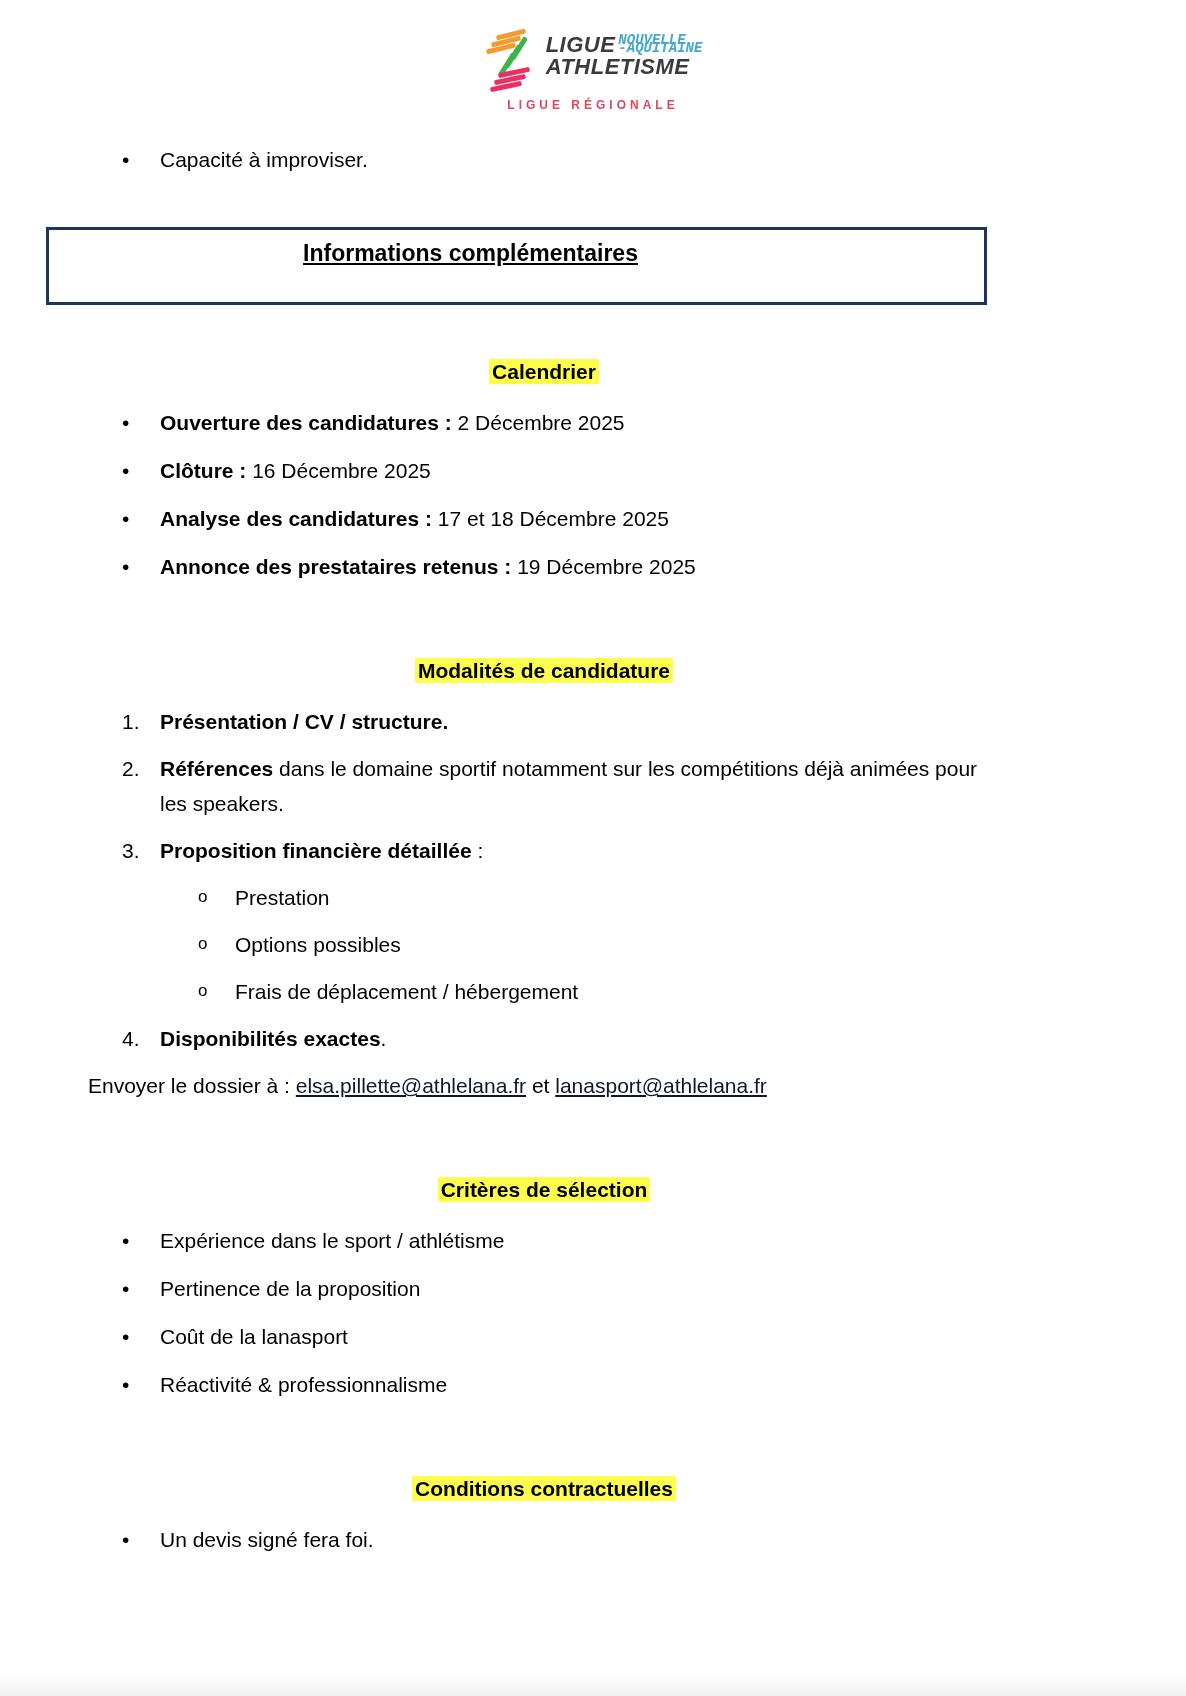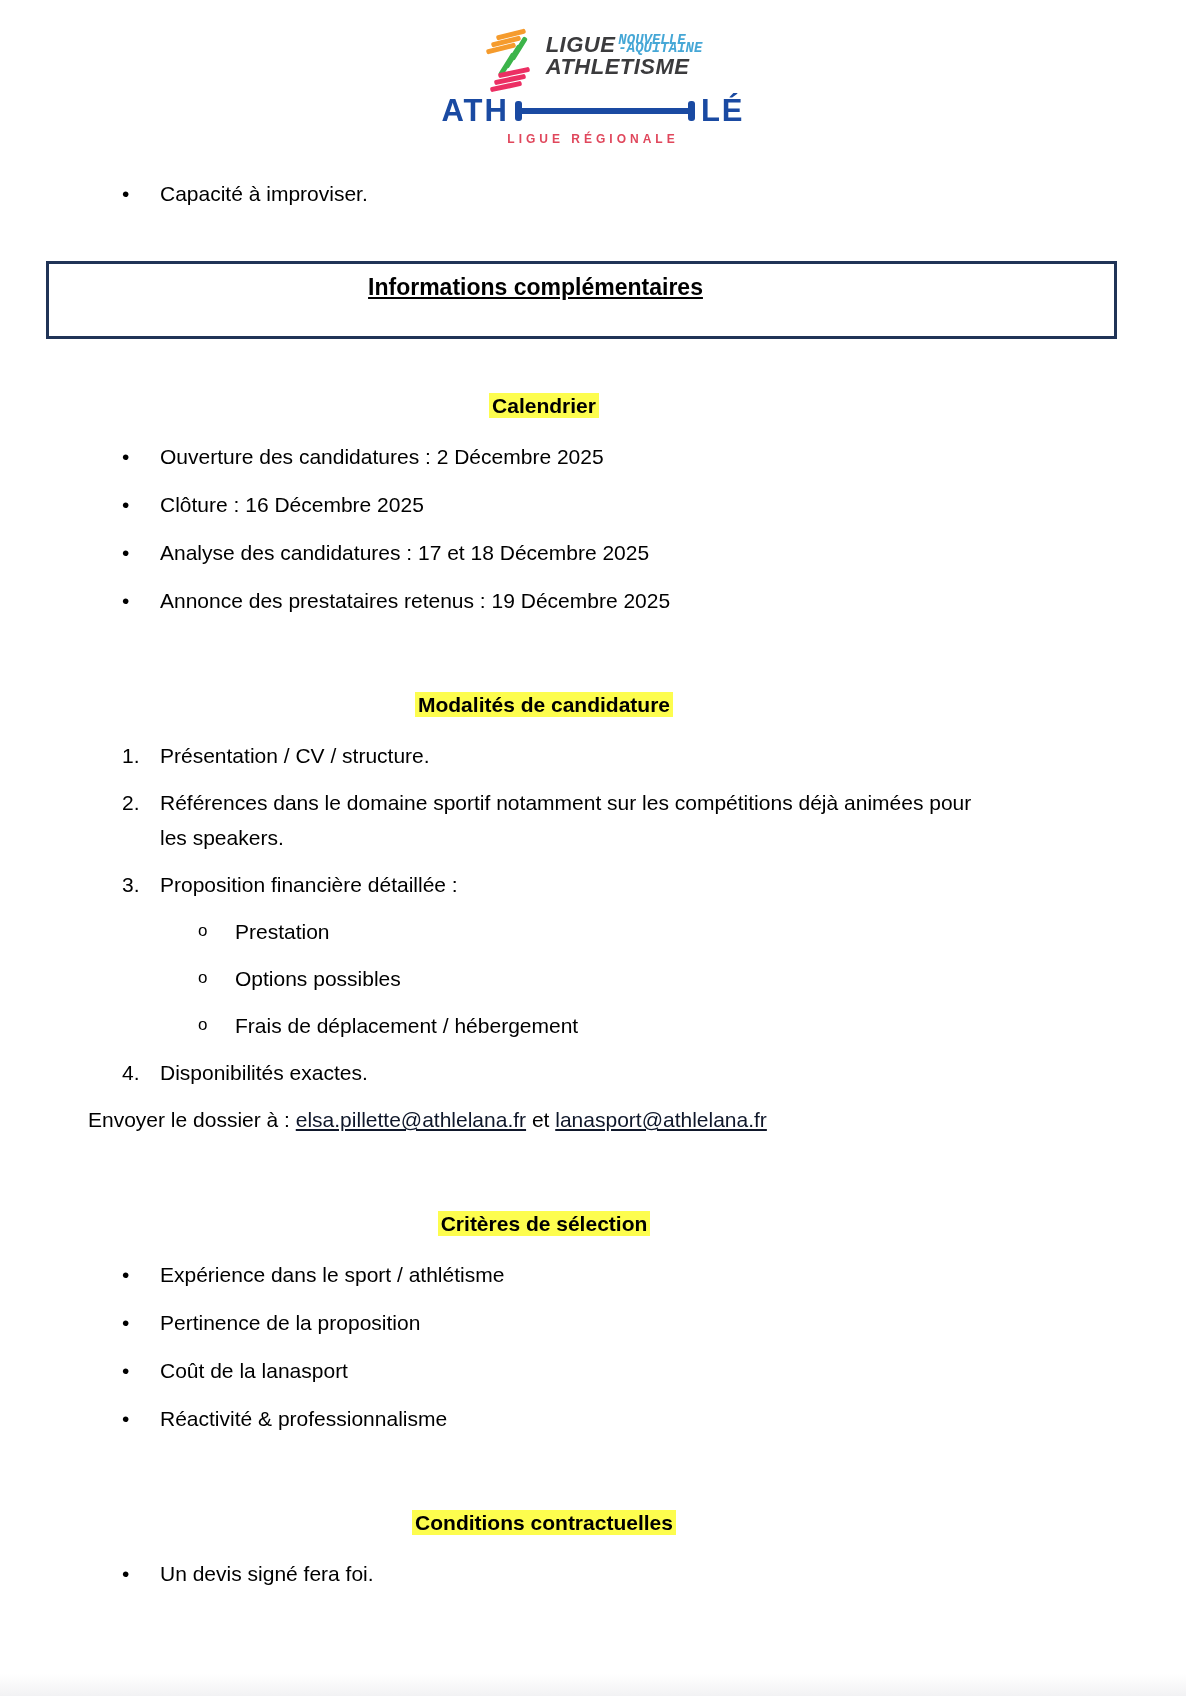--- a/index.html
+++ b/index.html
@@ -52,27 +52,27 @@
   
   .content { margin-left: 88px; width: 912px; }
   .para { margin: 0; font-size: 21px; line-height: 35px; }
 
   .b1 { position: relative; padding-left: 72px; font-size: 21px; line-height: 35px; margin-bottom: 13px; }
   .b1 .marker { position: absolute; left: 34px; top: 0; font-size: 21px; }
   .num { position: relative; padding-left: 72px; font-size: 21px; line-height: 35px; margin-bottom: 12px; }
   .num .n { position: absolute; left: 34px; top: 0; }
   .b2 { position: relative; padding-left: 147px; font-size: 21px; line-height: 35px; margin-bottom: 12px; }
   .b2 .marker { position: absolute; left: 110px; top: -1px; font-size: 17px; }
-  b, .bold { font-weight: 400; }
+  b, .bold { font-weight: 700; }
 
   
   .info-box {
     box-sizing: border-box;
     margin-left: 46px; margin-top: 50px;
-    width: 1071px; height: 78px;
+    width: 941px; height: 78px;
     border: 3px solid #203457;
     padding-top: 8px; padding-right: 92px;
     text-align: center;
   }
   .box-title { font-size: 23px; font-weight: 700; line-height: 30px; }
   .box-title span { text-decoration: underline; }
 
   
   .sec { margin: 72px 0 0 0; font-size: 21px; font-weight: 700; line-height: 30px; text-align: center; }
   .sec.first { margin-top: 52px; }
@@ -114,29 +114,20 @@
         <div class="emblem-row1">
           <span class="brand-big">LIGUE</span>
           <span class="brand-sub">
             <span>NOUVELLE</span><br>
             <span>-AQUITAINE</span>
           </span>
         </div>
         <div class="brand-big">ATHLETISME</div>
       </div>
     </div>
-    <div class="athle">
-      <span class="athle-word">ATH</span>
-      <svg width="180" height="24" viewBox="0 0 180 24">
-        <rect x="0" y="2" width="7" height="20" rx="3" fill="#1a4aa2"></rect>
-        <rect x="7" y="9" width="166" height="6" fill="#1a4aa2"></rect>
-        <rect x="173" y="2" width="7" height="20" rx="3" fill="#1a4aa2"></rect>
-      </svg>
-      <span class="athle-word">LÉ</span>
-    </div>
     <div class="tagline">LIGUE RÉGIONALE</div>
   </header>
 
   <div class="content">
     <div class="b1 cap-bullet">
       <span class="marker">•</span>
       <span>Capacité à improviser.</span>
     </div>
   </div>
 

